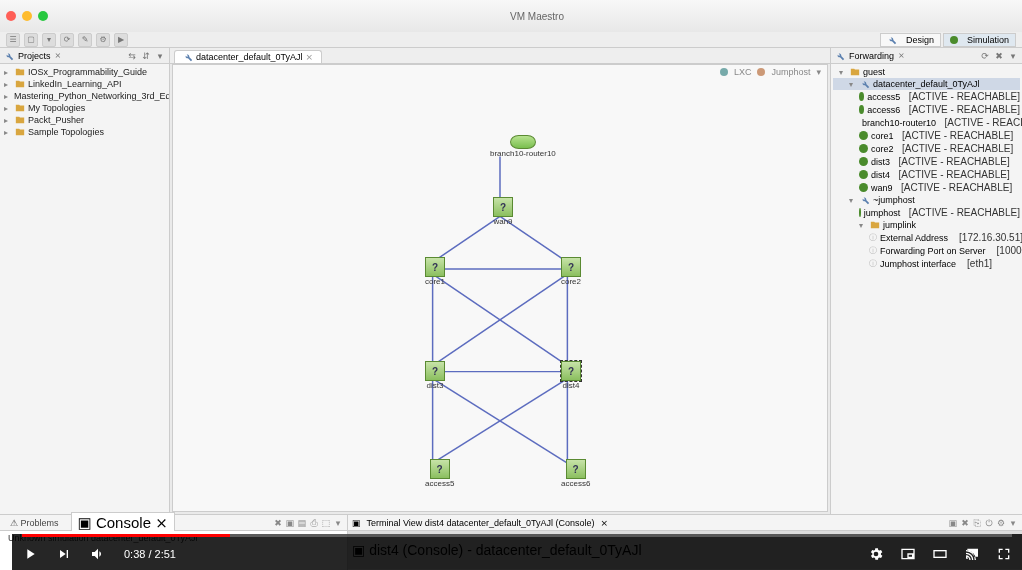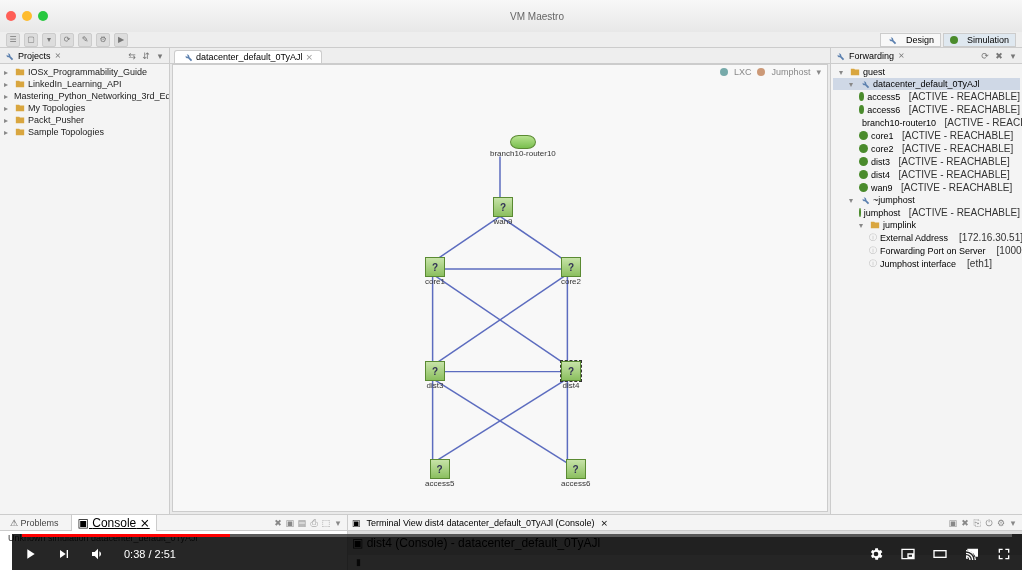--- a/index.html
+++ b/index.html
@@ -51,23 +51,23 @@
 .rcircle { width:9px;height:9px; border-radius:50%; background:#4a8b2c; display:inline-block;}
 .ind1{padding-left:6px;} .ind2{padding-left:16px;} .ind3{padding-left:26px;} .ind4{padding-left:36px;}
 .ritem.sel { background:#cfd8e6; }
 .rstatus { color:#333; font-size:10px; }
 
 .bottompanel { height: 70px; display:flex; border-top:1px solid #ccc; background:#eee;}
 .bpleft { width:348px; border-right:1px solid #ccc; display:flex; flex-direction:column;}
 .bpright { flex:1; display:flex; flex-direction:column;}
 .bphdr { height:16px; display:flex; align-items:center; padding:0 4px; font-size:9px; border-bottom:1px solid #ccc; background:#f4f4f4; gap:6px;}
 .bphdr .spacer{flex:1;}
-.bptab { padding:1px 6px; background:#fff; border:1px solid #ccc; font-size:12px;text-decoration:underline; }
+.bptab { padding:1px 6px; background:#fff; border:1px solid #ccc; font-size:15px; }
 .bptab2 { padding:1px 6px; font-size:9px; color:#444;}
-.bplabel { font-size:12px; padding:5px 4px;}
+.bplabel { font-size:14px; padding:11px 4px;}
 .bpbody { flex:1; background:#fff; font-size:9px; padding:2px 8px; color:#333; overflow:hidden;}
 .bpbody.console { background:#f6f6f6; }
 .bpstatus { height:14px; font-size:8.5px; color:#888; border-top:1px solid #ccc; padding:0 4px; display:flex; align-items:center;}
 .minibar { display:flex; gap:2px; }
 .minibar span { width:10px;height:10px; font-size:9px; text-align:center; color:#888;}
 
 .video-ctrl { position:absolute; left:12px; right:0; bottom:0; height:36px; background:rgba(0,0,0,0.85); }
 .progress { position:absolute; left:10px; right:10px; top:0; height:3px; background:rgba(255,255,255,0.25);}
 .progress .bar { height:100%; width:21%; background:#f00; }
 .vbar { position:absolute; left:0; right:0; top:6px; height:28px; display:flex; align-items:center; padding:0 10px; color:#fff; gap:18px; font-size:11px;}

